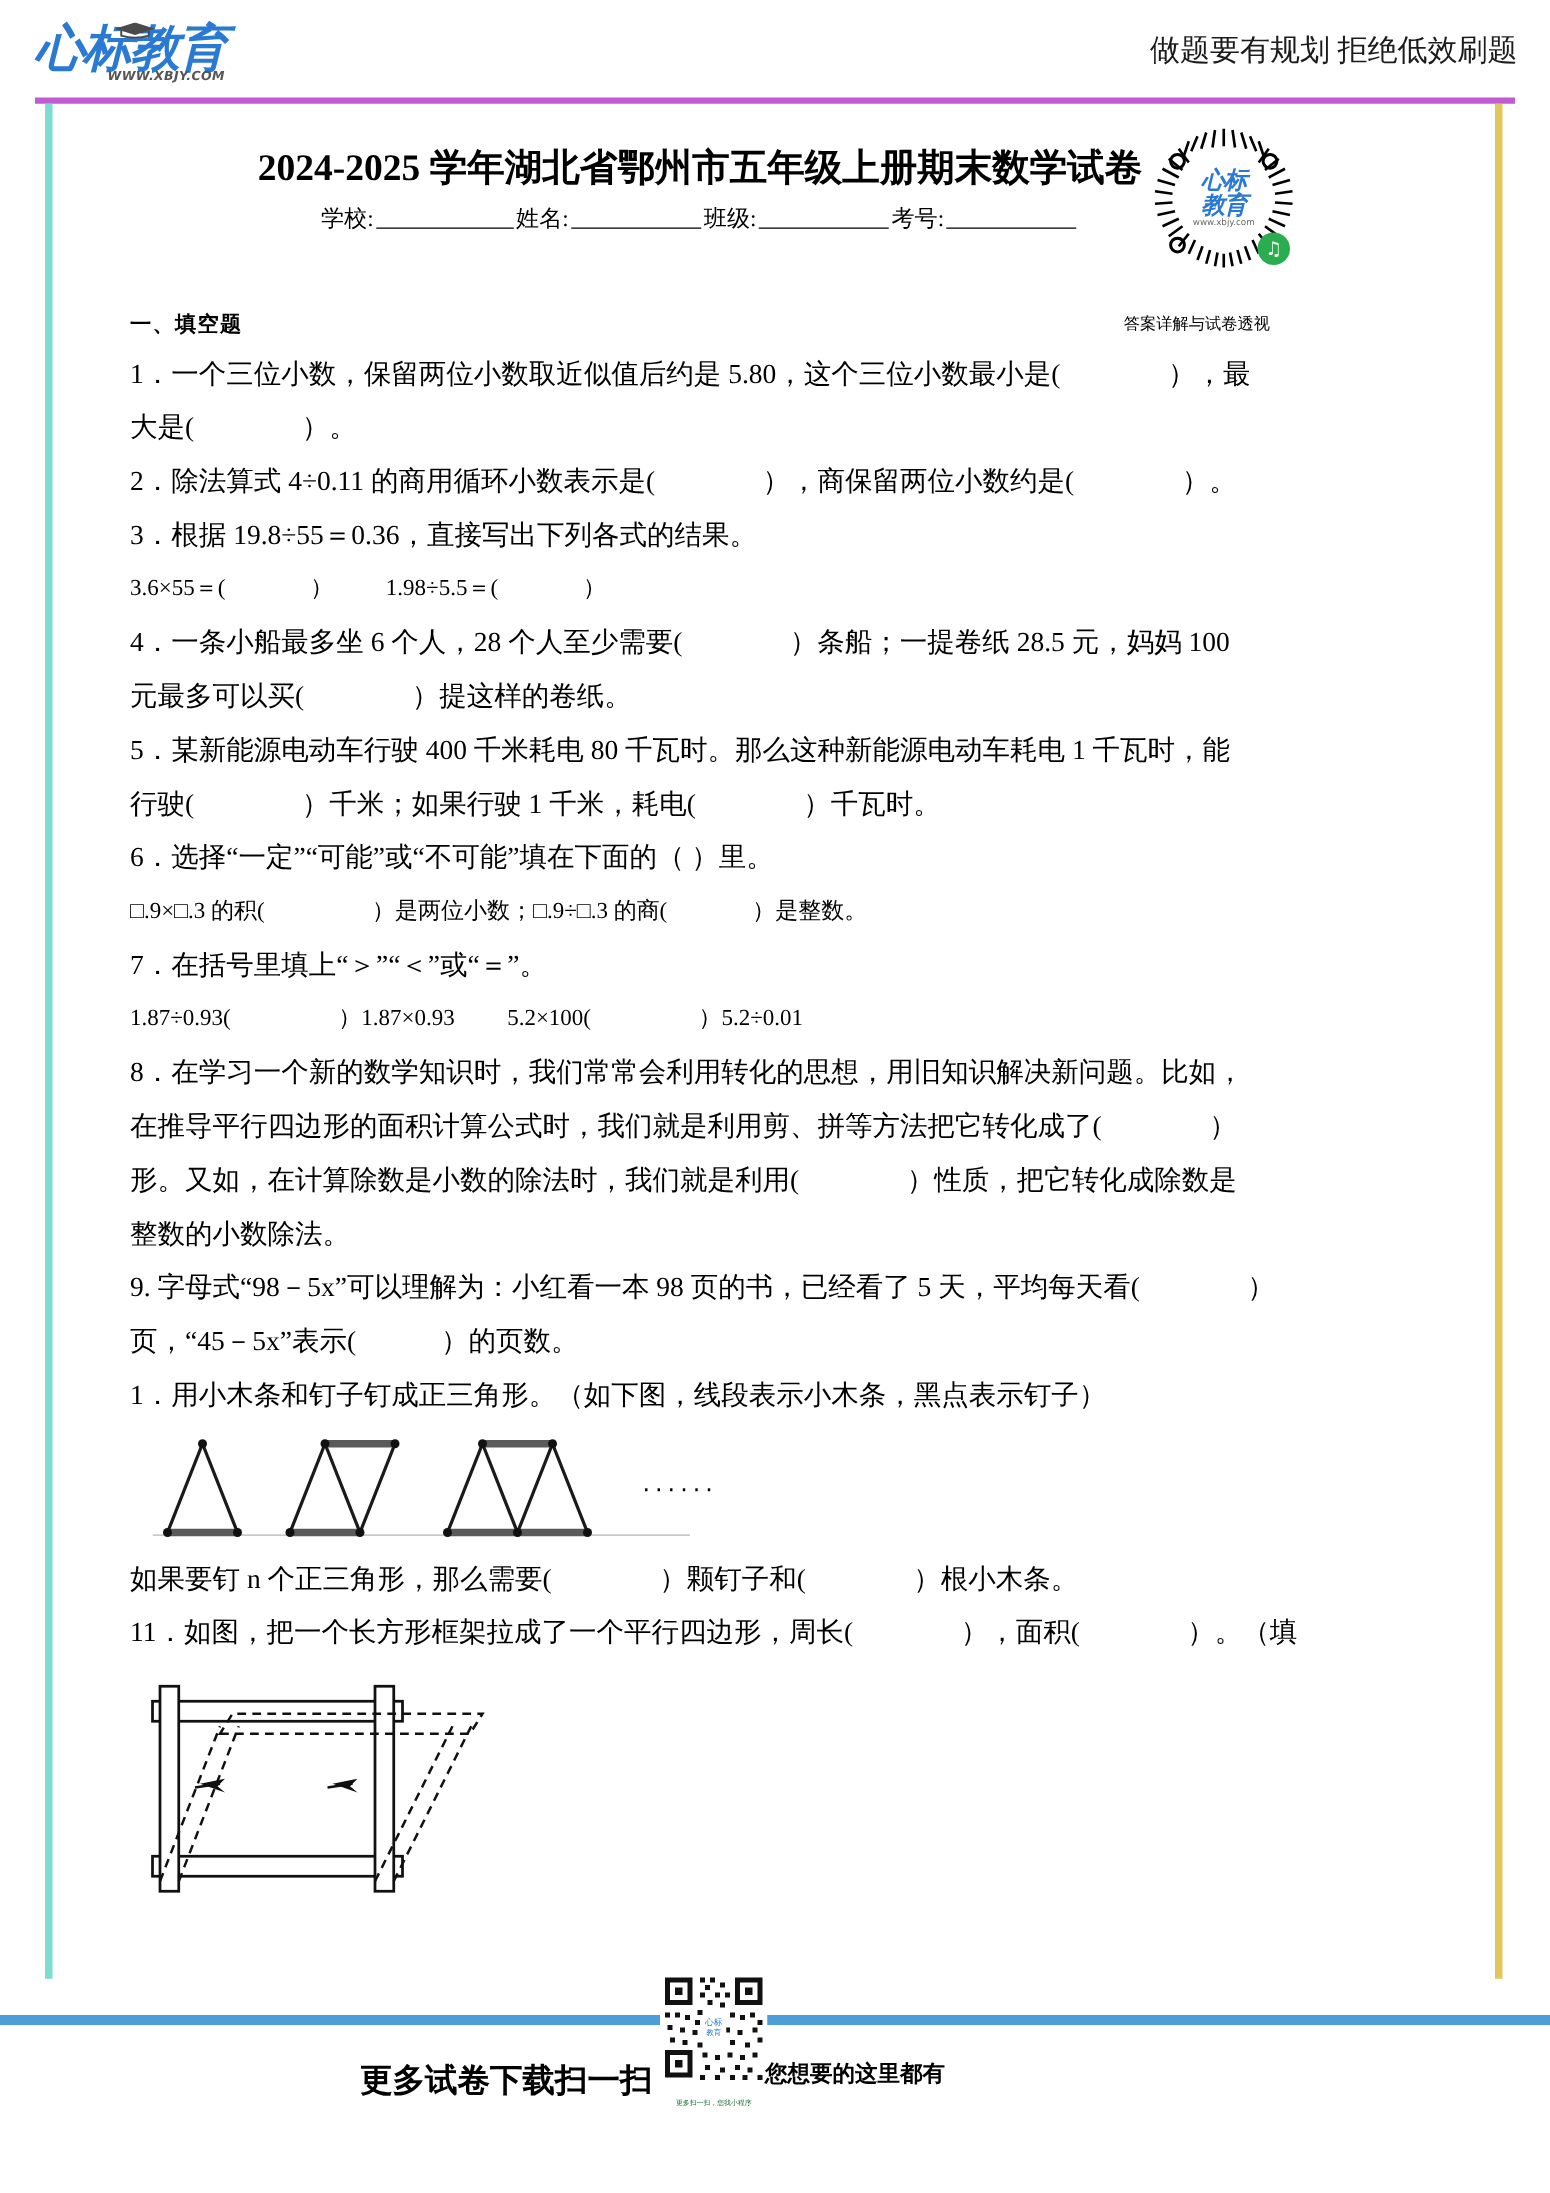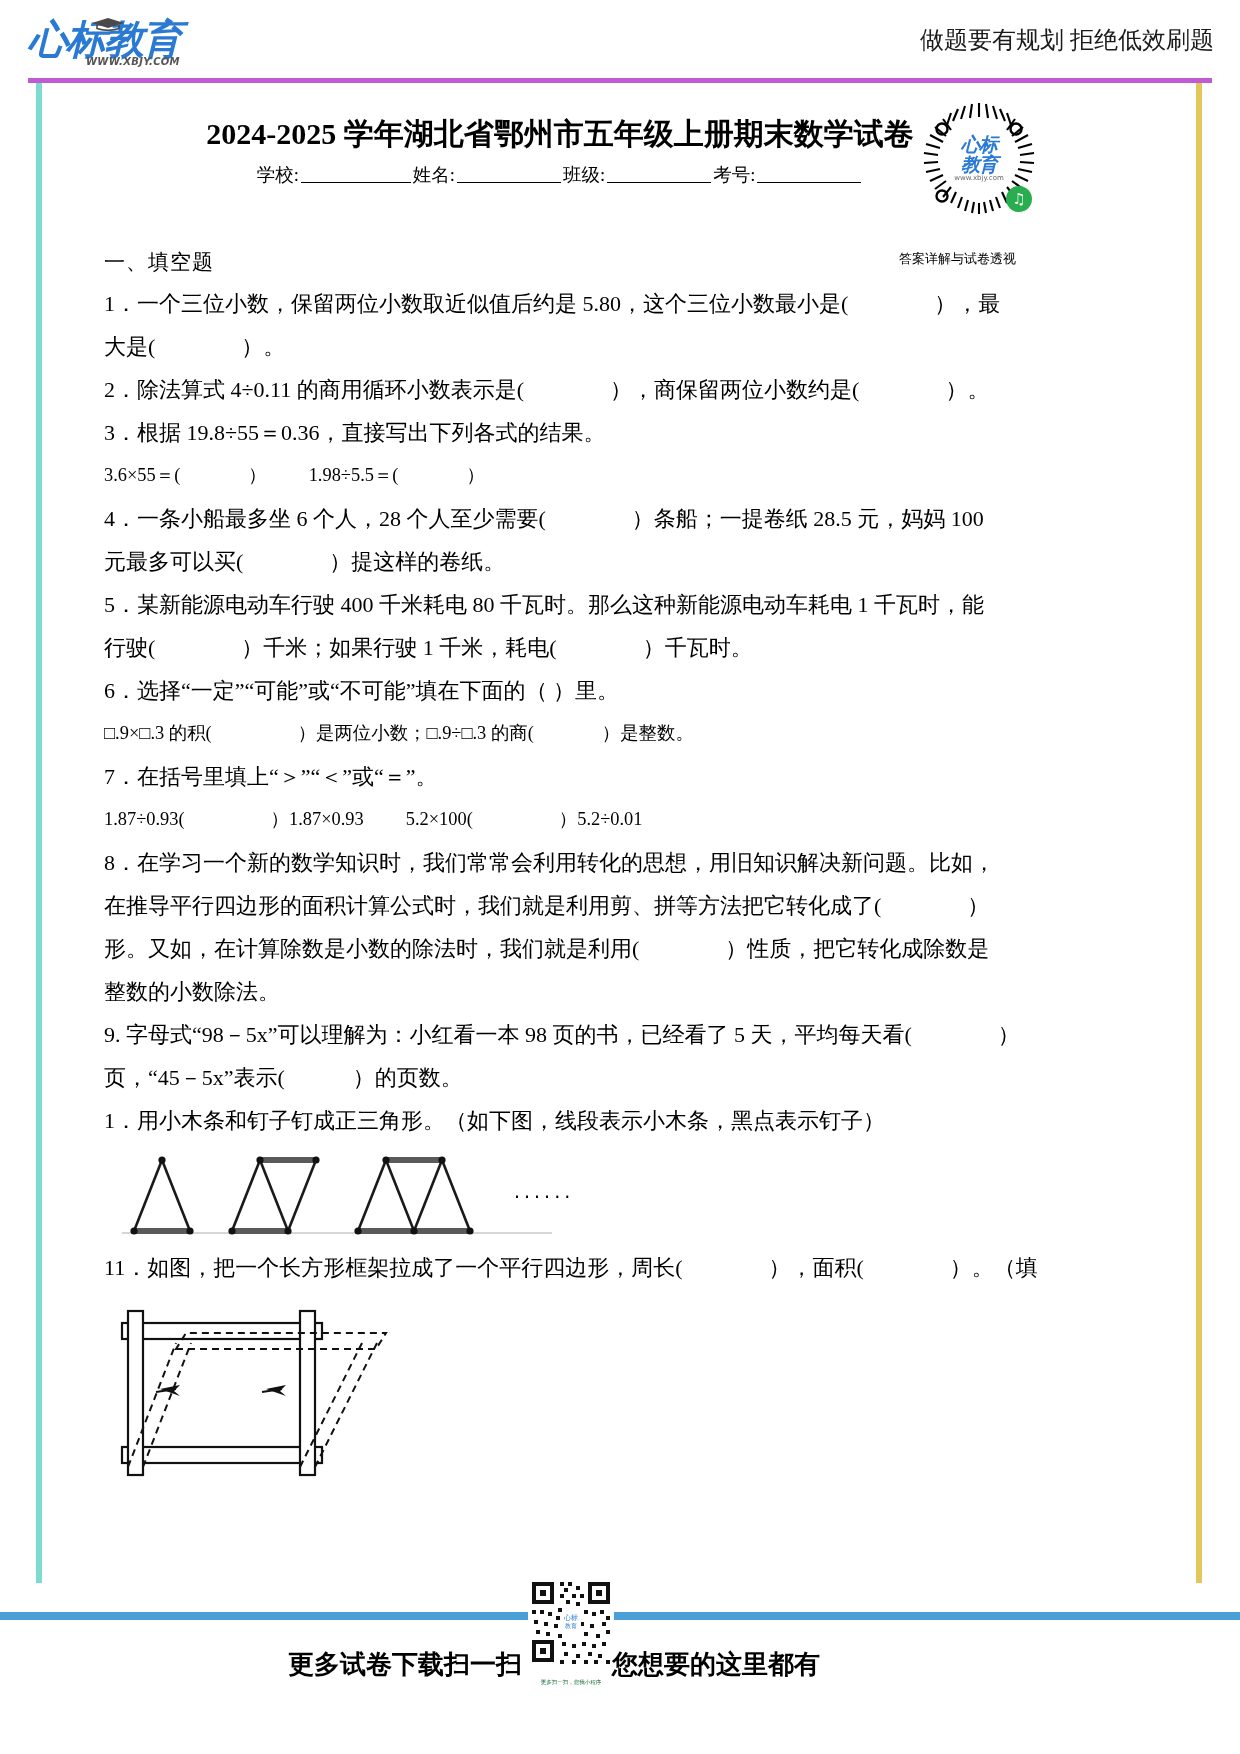--- a/index.html
+++ b/index.html
@@ -162,22 +162,22 @@
   }
 
   
   .content {
     position: absolute;
     left: 104px; top: 248px;
     width: 1012px;
   }
   .section-heading {
     font-family: "Liberation Sans", sans-serif;
-    font-weight: normal;
-    font-size: 21px;
+    font-weight: bold;
+    font-size: 17px;
     margin: 0 0 6px 0;
     letter-spacing: 1px;
   }
   .answer-link {
     position: absolute;
     left: 795px; top: 2px;
     font-family: Liberation Sans, sans-serif;
     font-size: 13px;
     color: #000;
     white-space: nowrap;
@@ -237,21 +237,21 @@
     font-family: Liberation Sans, sans-serif;
     font-weight: bold;
     font-size: 26px;
     white-space: nowrap;
   }
   .footer-right {
     position: absolute;
     left: 612px; top: 22px;
     font-family: Liberation Mono, monospace;
     font-weight: bold;
-    font-size: 26px;
+    font-size: 18px;
     white-space: nowrap;
   }
   .footer-qr {
     position: absolute;
     left: 528px; top: -47px;
     width: 86px; height: 108px;
   }
   .footer-qr .fq-cap {
     position: absolute;
     left: 0; bottom: 0;
@@ -416,20 +416,21 @@
       <line x1="236" y1="83" x2="348" y2="83" stroke="#5a5a5a" stroke-width="6"></line>
       <circle cx="236" cy="83" r="3.6" fill="#111"></circle>
       <circle cx="292" cy="83" r="3.6" fill="#111"></circle>
       <circle cx="348" cy="83" r="3.6" fill="#111"></circle>
       <circle cx="264" cy="12" r="3.6" fill="#111"></circle>
       <circle cx="320" cy="12" r="3.6" fill="#111"></circle>
     </svg>
     <div class="fig-tri-dots">······</div>
   </div>
 
+  <p class="q"><span>如果要钉 n 个正三角形，那么需要(</span><span class="blankspace"></span><span>）颗钉子和(</span><span class="blankspace"></span><span>）根小木条。</span></p>
 
   <p class="q"><span>11．如图，把一个长方形框架拉成了一个平行四边形，周长(</span><span class="blankspace"></span><span>），面积(</span><span class="blankspace"></span><span>）。（填</span></p>
 
   <div class="fig-frame">
     <svg width="330" height="180" viewBox="0 0 330 180" xmlns="http://www.w3.org/2000/svg">
 
       <rect x="8" y="24" width="200" height="16" fill="#fff" stroke="#111" stroke-width="2.2"></rect>
 
       <rect x="8" y="148" width="200" height="16" fill="#fff" stroke="#111" stroke-width="2.2"></rect>
 

